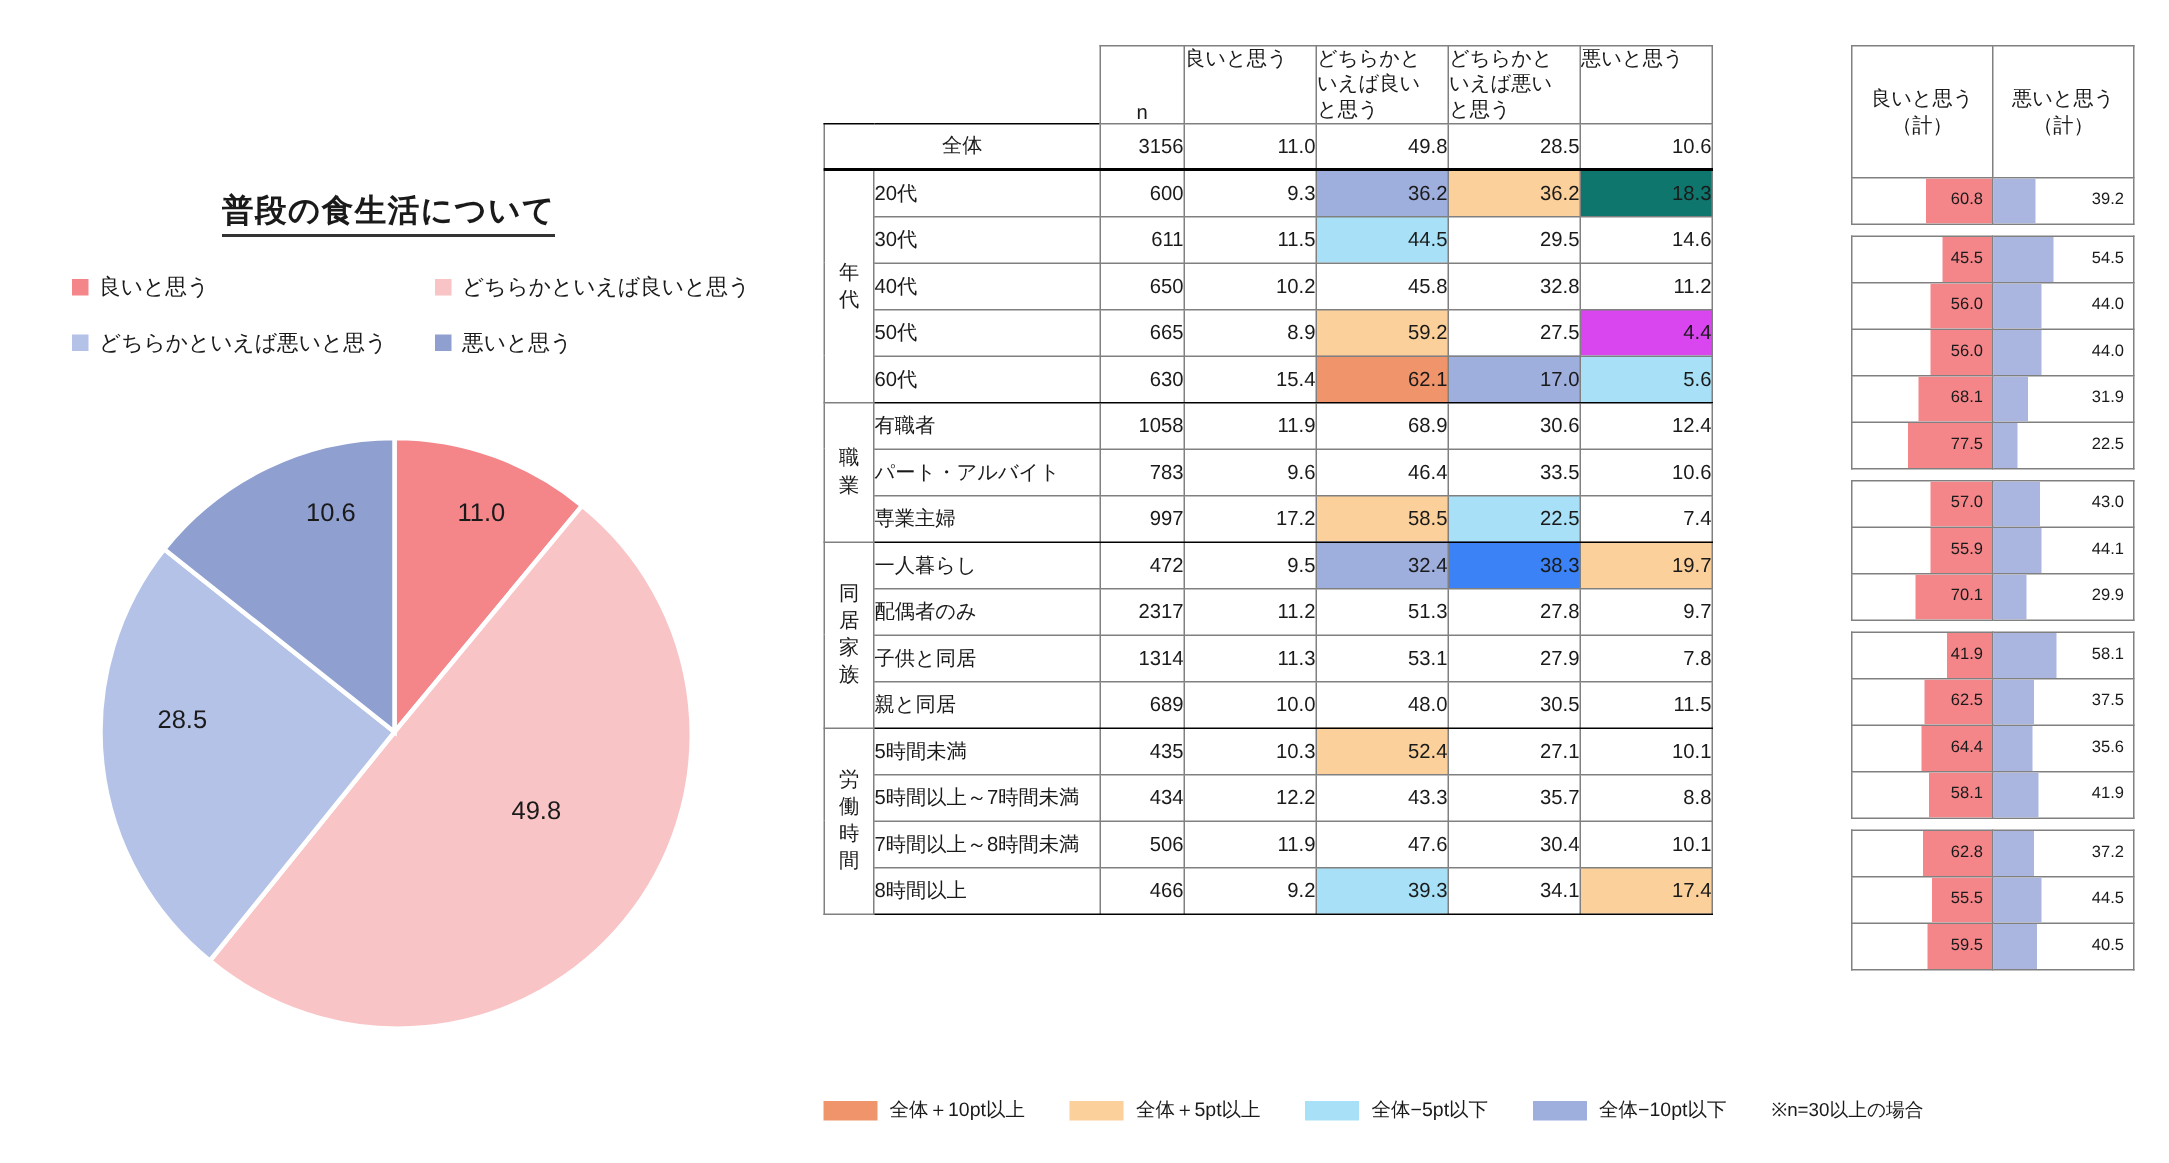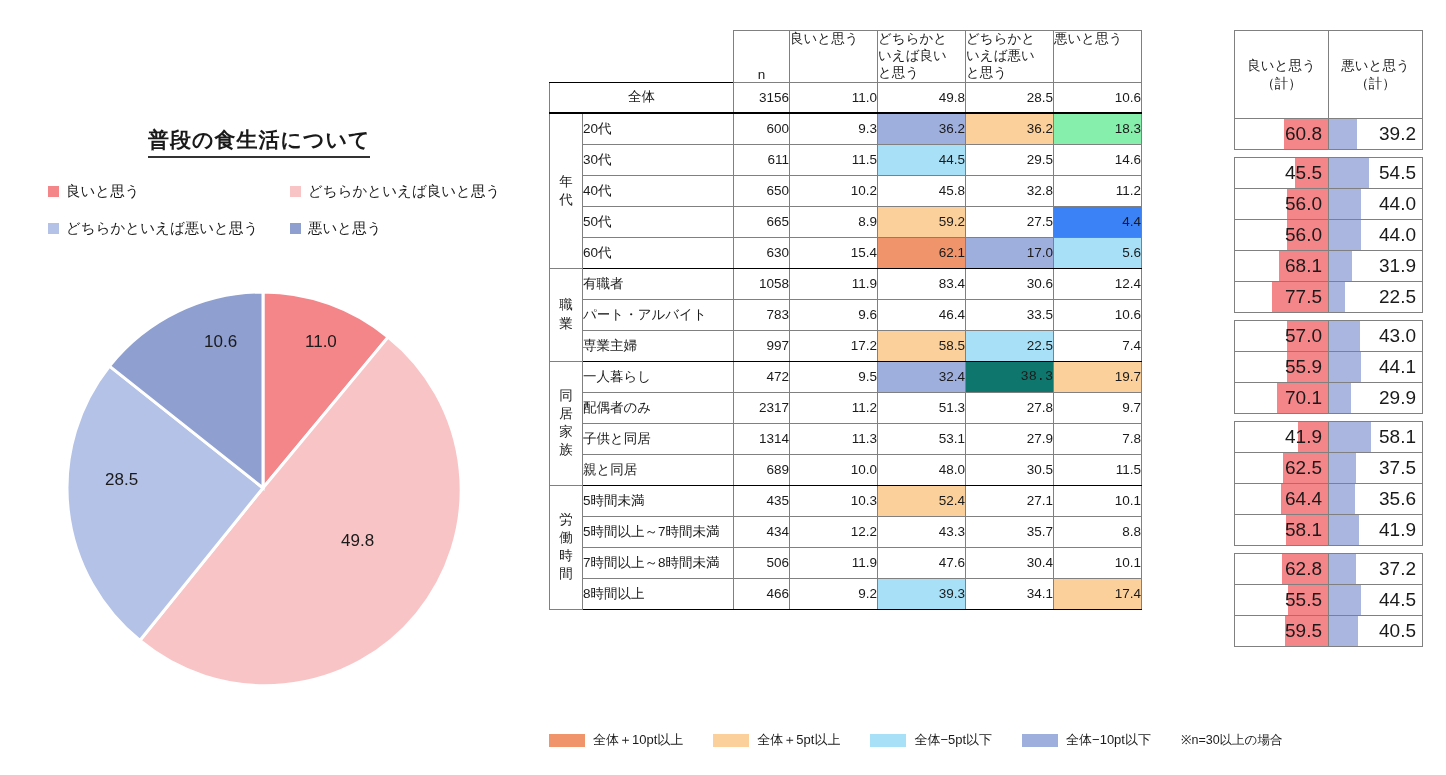--- a/index.html
+++ b/index.html
@@ -62,21 +62,21 @@
     border:1px solid #808080; text-align:center; vertical-align:middle;
     height:88px; width:94px; font-size:13.5px; line-height:1.3;
   }
   .bar-cell {
     border:1px solid #808080; width:94px; height:31px;
     position:relative; padding:0; overflow:hidden;
   }
   .bar-fill { position:absolute; top:0; bottom:0; }
   .bar-left .bar-fill { right:0; background:#f4868a; }
   .bar-right .bar-fill { left:0; background:#aab6e0; }
-  .bar-val { position:absolute; right:6px; top:0; line-height:29px; font-size:19px; z-index:2; }
+  .bar-val { position:absolute; right:6px; top:0; line-height:29px; font-size:11px; z-index:2; }
   .sum-gap td { border:none; height:8px; }
 
   
   #footer-legend {
     position:absolute; left:549px; top:731px; display:flex; align-items:center;
     font-size:13px;
   }
   .fl-item { display:flex; align-items:center; margin-right:30px; }
   .fl-swatch { width:36px; height:13px; margin-right:8px; }
   .fl-note { font-size:12.5px; }
@@ -149,21 +149,21 @@
         <td class="num-cell val-cell" style="">28.5</td>
         <td class="num-cell val-cell" style="">10.6</td>
       </tr>
       <tr class="grp-start">
         <td class="cat-cell" rowspan="5">年<br>代</td>
         <td class="lab-cell">20代</td>
         <td class="num-cell n-cell">600</td>
         <td class="num-cell val-cell" style="">9.3</td>
         <td class="num-cell val-cell" style="background:#9fafdd;">36.2</td>
         <td class="num-cell val-cell" style="background:#fbd09a;">36.2</td>
-        <td class="num-cell val-cell" style="background:#86efac;">18.3</td>
+        <td class="num-cell val-cell" style="background:#0f766e;">18.3</td>
       </tr>
       <tr>
         <td class="lab-cell">30代</td>
         <td class="num-cell n-cell">611</td>
         <td class="num-cell val-cell" style="">11.5</td>
         <td class="num-cell val-cell" style="background:#a8e1f7;">44.5</td>
         <td class="num-cell val-cell" style="">29.5</td>
         <td class="num-cell val-cell" style="">14.6</td>
       </tr>
       <tr>
@@ -173,36 +173,36 @@
         <td class="num-cell val-cell" style="">45.8</td>
         <td class="num-cell val-cell" style="">32.8</td>
         <td class="num-cell val-cell" style="">11.2</td>
       </tr>
       <tr>
         <td class="lab-cell">50代</td>
         <td class="num-cell n-cell">665</td>
         <td class="num-cell val-cell" style="">8.9</td>
         <td class="num-cell val-cell" style="background:#fbd09a;">59.2</td>
         <td class="num-cell val-cell" style="">27.5</td>
-        <td class="num-cell val-cell" style="background:#3b82f6;">4.4</td>
+        <td class="num-cell val-cell" style="background:#d946ef;">4.4</td>
       </tr>
       <tr class="grp-end">
         <td class="lab-cell">60代</td>
         <td class="num-cell n-cell">630</td>
         <td class="num-cell val-cell" style="">15.4</td>
         <td class="num-cell val-cell" style="background:#f0956b;">62.1</td>
         <td class="num-cell val-cell" style="background:#9fafdd;">17.0</td>
         <td class="num-cell val-cell" style="background:#a8e1f7;">5.6</td>
       </tr>
       <tr class="grp-start">
         <td class="cat-cell" rowspan="3">職<br>業</td>
         <td class="lab-cell">有職者</td>
         <td class="num-cell n-cell">1058</td>
         <td class="num-cell val-cell" style="">11.9</td>
-        <td class="num-cell val-cell" style="">83.4</td>
+        <td class="num-cell val-cell" style="">68.9</td>
         <td class="num-cell val-cell" style="">30.6</td>
         <td class="num-cell val-cell" style="">12.4</td>
       </tr>
       <tr>
         <td class="lab-cell">パート・アルバイト</td>
         <td class="num-cell n-cell">783</td>
         <td class="num-cell val-cell" style="">9.6</td>
         <td class="num-cell val-cell" style="">46.4</td>
         <td class="num-cell val-cell" style="">33.5</td>
         <td class="num-cell val-cell" style="">10.6</td>
@@ -214,21 +214,21 @@
         <td class="num-cell val-cell" style="background:#fbd09a;">58.5</td>
         <td class="num-cell val-cell" style="background:#a8e1f7;">22.5</td>
         <td class="num-cell val-cell" style="">7.4</td>
       </tr>
       <tr class="grp-start">
         <td class="cat-cell" rowspan="4">同<br>居<br>家<br>族</td>
         <td class="lab-cell">一人暮らし</td>
         <td class="num-cell n-cell">472</td>
         <td class="num-cell val-cell" style="">9.5</td>
         <td class="num-cell val-cell" style="background:#9fafdd;">32.4</td>
-        <td class="num-cell val-cell" style="background:#0f766e;font-family:Liberation Mono, monospace;">38.3</td>
+        <td class="num-cell val-cell" style="background:#3b82f6;">38.3</td>
         <td class="num-cell val-cell" style="background:#fbd09a;">19.7</td>
       </tr>
       <tr>
         <td class="lab-cell">配偶者のみ</td>
         <td class="num-cell n-cell">2317</td>
         <td class="num-cell val-cell" style="">11.2</td>
         <td class="num-cell val-cell" style="">51.3</td>
         <td class="num-cell val-cell" style="">27.8</td>
         <td class="num-cell val-cell" style="">9.7</td>
       </tr>

